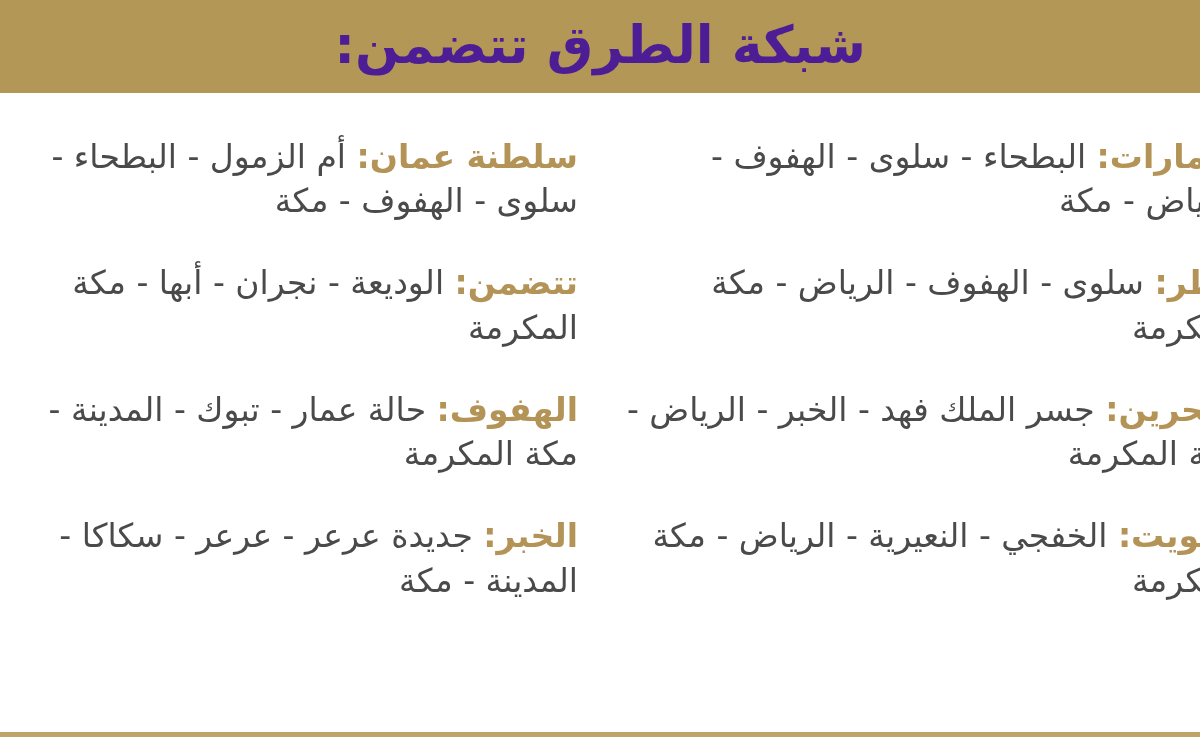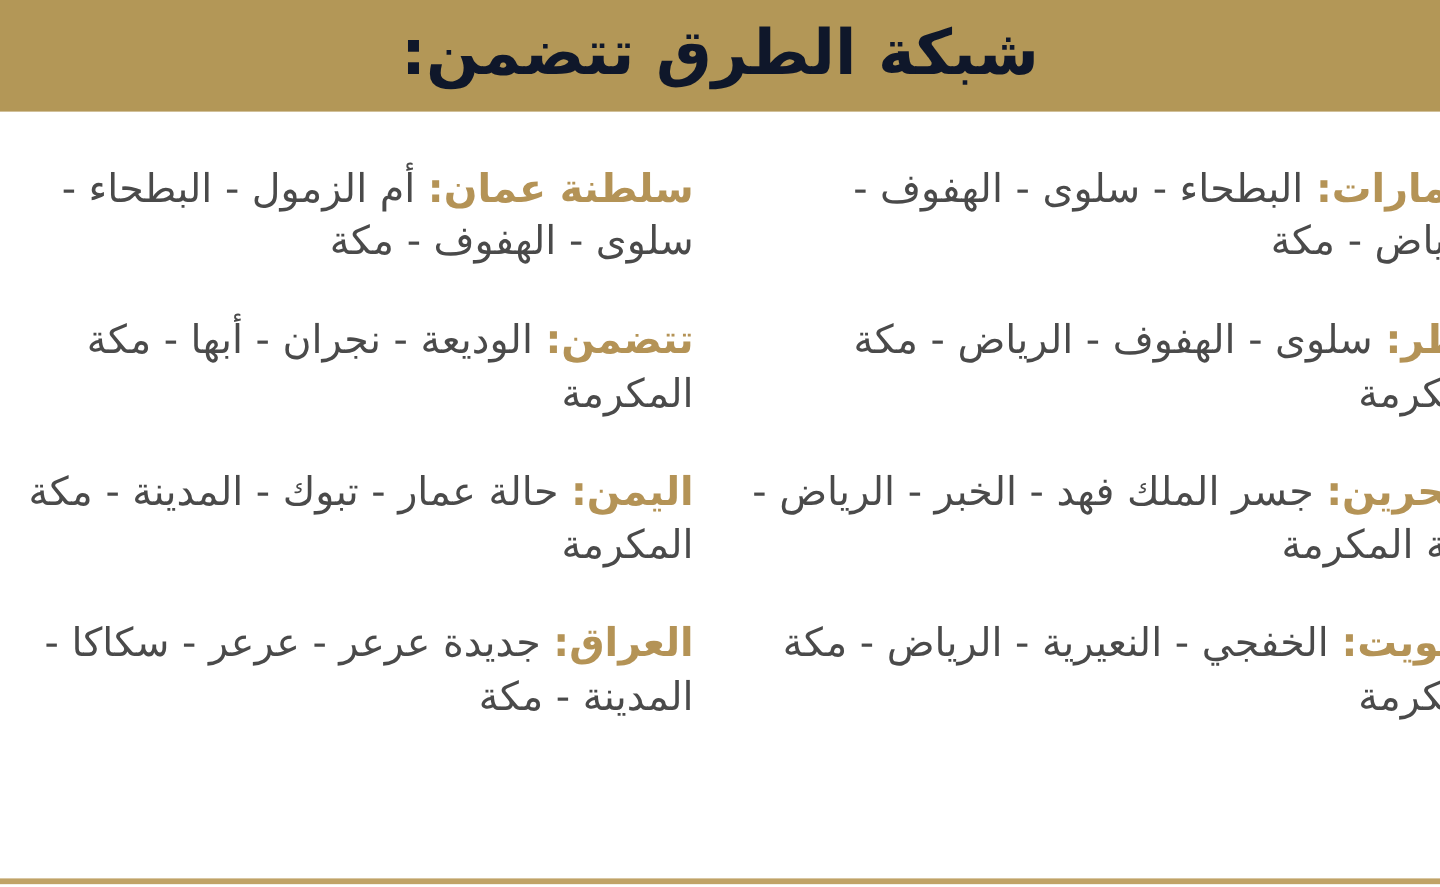--- a/index.html
+++ b/index.html
@@ -25,21 +25,21 @@
     width: 1200px;
     height: 93px;
     background: #b39757;
     display: flex;
     align-items: center;
     justify-content: center;
     overflow: hidden;
   }
 
   .header-title {
-    color: #0f172a;
+    color: #4c1d95;
     font-size: 52px;
     font-weight: 700;
     line-height: 1.05;
     letter-spacing: -0.5px;
     white-space: nowrap;
     direction: rtl;
     text-align: center;
     transform: translateY(-1px);
   }
 
@@ -161,25 +161,25 @@
 
     <div class="route-entry">
       <span class="route-label">سلطنة عمان</span><span class="route-colon">:</span><span class="route-path"> أم الزمول - البطحاء - سلوى - الهفوف - مكة</span>
     </div>
 
     <div class="route-entry">
       <span class="route-label">تتضمن</span><span class="route-colon">:</span><span class="route-path"> الوديعة - نجران - أبها - مكة المكرمة</span>
     </div>
 
     <div class="route-entry">
-      <span class="route-label">اليمن</span><span class="route-colon">:</span><span class="route-path"> حالة عمار - تبوك - المدينة - مكة المكرمة</span>
+      <span class="route-label">الهفوف</span><span class="route-colon">:</span><span class="route-path"> حالة عمار - تبوك - المدينة - مكة المكرمة</span>
     </div>
 
     <div class="route-entry">
-      <span class="route-label">العراق</span><span class="route-colon">:</span><span class="route-path"> جديدة عرعر - عرعر - سكاكا - المدينة - مكة</span>
+      <span class="route-label">الخبر</span><span class="route-colon">:</span><span class="route-path"> جديدة عرعر - عرعر - سكاكا - المدينة - مكة</span>
     </div>
 
   </div>
 
 </div>
 
 <div class="bottom-rule"></div>
 <div class="bottom-rule-shadow"></div>
 
 </body></html>

